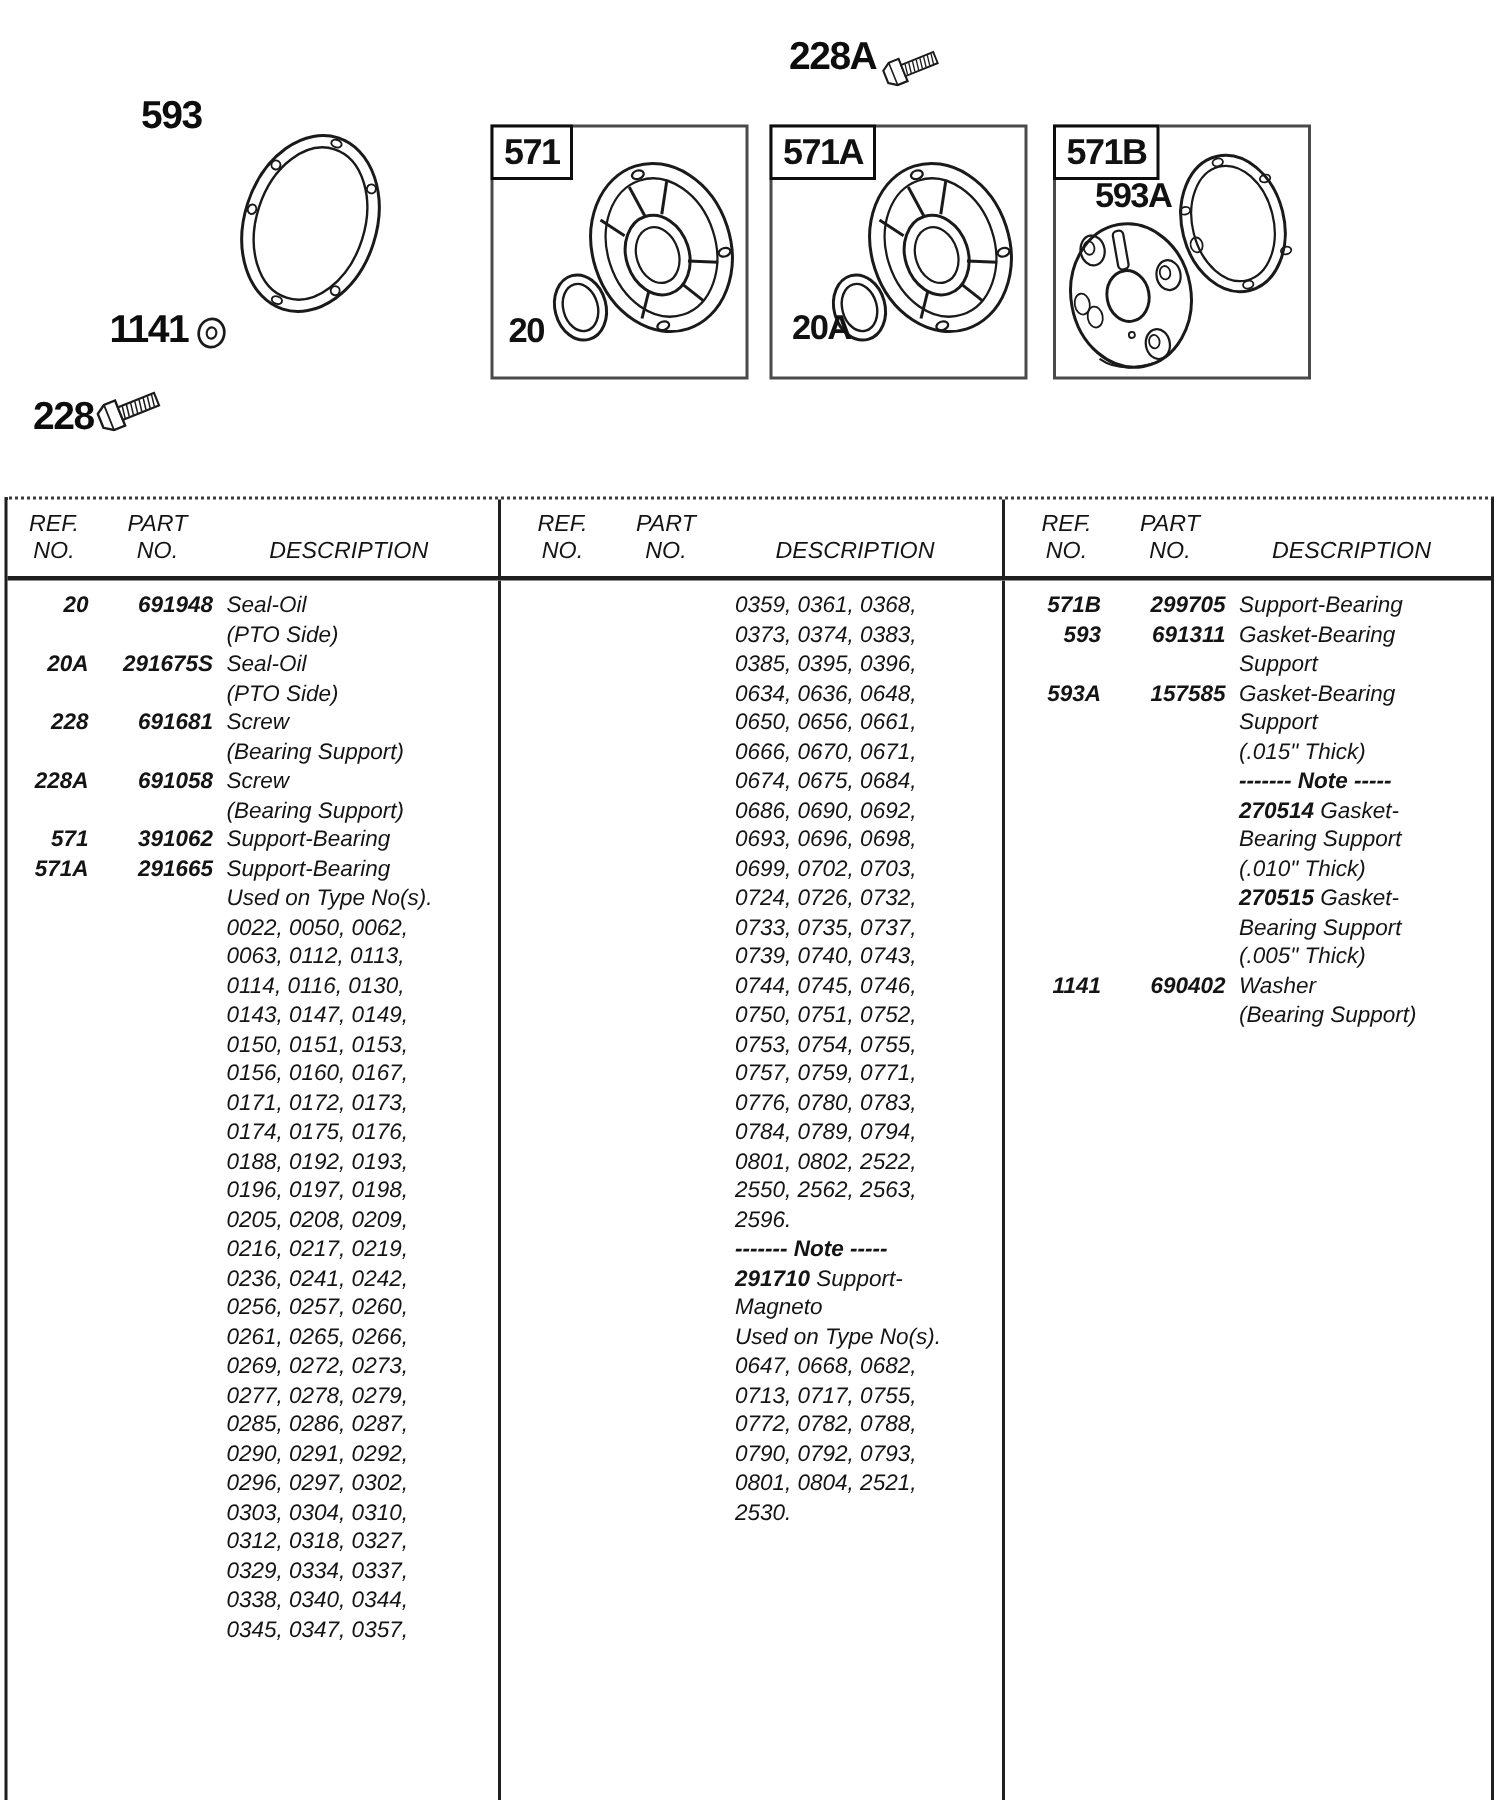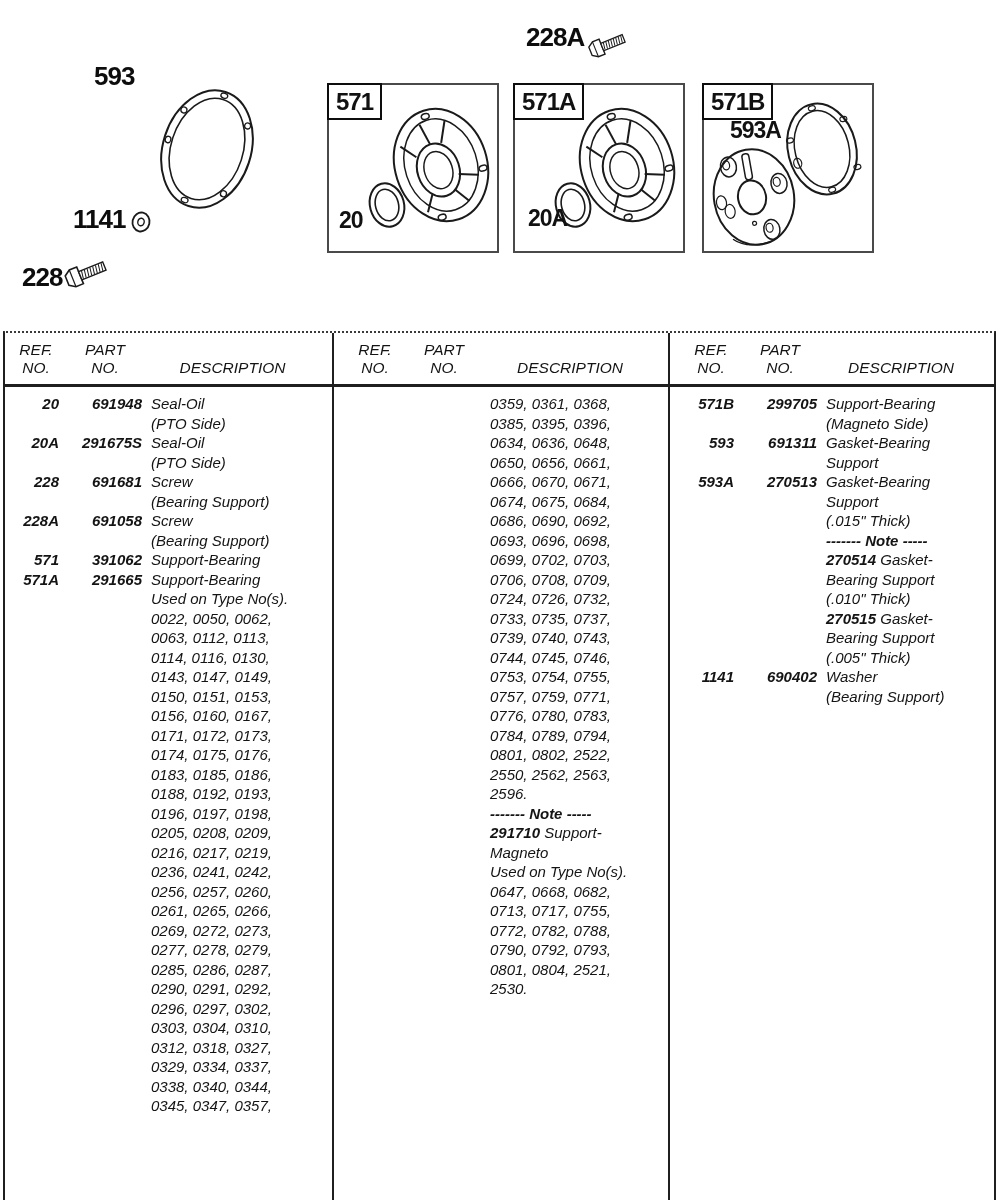--- a/index.html
+++ b/index.html
@@ -318,25 +318,20 @@
             <span class="c-desc">0171, 0172, 0173,</span>
           </div>
           <div class="trow">
             <span class="c-ref"></span>
             <span class="c-part"></span>
             <span class="c-desc">0174, 0175, 0176,</span>
           </div>
           <div class="trow">
             <span class="c-ref"></span>
             <span class="c-part"></span>
-            <span class="c-desc">0183, 0185, 0186,</span>
-          </div>
-          <div class="trow">
-            <span class="c-ref"></span>
-            <span class="c-part"></span>
             <span class="c-desc">0188, 0192, 0193,</span>
           </div>
           <div class="trow">
             <span class="c-ref"></span>
             <span class="c-part"></span>
             <span class="c-desc">0196, 0197, 0198,</span>
           </div>
           <div class="trow">
             <span class="c-ref"></span>
             <span class="c-part"></span>
@@ -415,20 +410,25 @@
         </div>
       <div class="w2 pad2 div-l col-body">
           <div class="trow">
             <span class="c-ref"></span>
             <span class="c-part"></span>
             <span class="c-desc">0359, 0361, 0368,</span>
           </div>
           <div class="trow">
             <span class="c-ref"></span>
             <span class="c-part"></span>
+            <span class="c-desc">0373, 0374, 0383,</span>
+          </div>
+          <div class="trow">
+            <span class="c-ref"></span>
+            <span class="c-part"></span>
             <span class="c-desc">0385, 0395, 0396,</span>
           </div>
           <div class="trow">
             <span class="c-ref"></span>
             <span class="c-part"></span>
             <span class="c-desc">0634, 0636, 0648,</span>
           </div>
           <div class="trow">
             <span class="c-ref"></span>
             <span class="c-part"></span>
@@ -455,41 +455,41 @@
             <span class="c-desc">0693, 0696, 0698,</span>
           </div>
           <div class="trow">
             <span class="c-ref"></span>
             <span class="c-part"></span>
             <span class="c-desc">0699, 0702, 0703,</span>
           </div>
           <div class="trow">
             <span class="c-ref"></span>
             <span class="c-part"></span>
-            <span class="c-desc">0706, 0708, 0709,</span>
-          </div>
-          <div class="trow">
-            <span class="c-ref"></span>
-            <span class="c-part"></span>
             <span class="c-desc">0724, 0726, 0732,</span>
           </div>
           <div class="trow">
             <span class="c-ref"></span>
             <span class="c-part"></span>
             <span class="c-desc">0733, 0735, 0737,</span>
           </div>
           <div class="trow">
             <span class="c-ref"></span>
             <span class="c-part"></span>
             <span class="c-desc">0739, 0740, 0743,</span>
           </div>
           <div class="trow">
             <span class="c-ref"></span>
             <span class="c-part"></span>
             <span class="c-desc">0744, 0745, 0746,</span>
+          </div>
+          <div class="trow">
+            <span class="c-ref"></span>
+            <span class="c-part"></span>
+            <span class="c-desc">0750, 0751, 0752,</span>
           </div>
           <div class="trow">
             <span class="c-ref"></span>
             <span class="c-part"></span>
             <span class="c-desc">0753, 0754, 0755,</span>
           </div>
           <div class="trow">
             <span class="c-ref"></span>
             <span class="c-part"></span>
             <span class="c-desc">0757, 0759, 0771,</span>
@@ -570,37 +570,32 @@
             <span class="c-desc">2530.</span>
           </div>
         </div>
       <div class="w3 pad2 div-l col-body">
           <div class="trow">
             <span class="c-ref">571B</span>
             <span class="c-part">299705</span>
             <span class="c-desc">Support-Bearing</span>
           </div>
           <div class="trow">
-            <span class="c-ref"></span>
-            <span class="c-part"></span>
-            <span class="c-desc">(Magneto Side)</span>
-          </div>
-          <div class="trow">
             <span class="c-ref">593</span>
             <span class="c-part">691311</span>
             <span class="c-desc">Gasket-Bearing</span>
           </div>
           <div class="trow">
             <span class="c-ref"></span>
             <span class="c-part"></span>
             <span class="c-desc">Support</span>
           </div>
           <div class="trow">
             <span class="c-ref">593A</span>
-            <span class="c-part">270513</span>
+            <span class="c-part">157585</span>
             <span class="c-desc">Gasket-Bearing</span>
           </div>
           <div class="trow">
             <span class="c-ref"></span>
             <span class="c-part"></span>
             <span class="c-desc">Support</span>
           </div>
           <div class="trow">
             <span class="c-ref"></span>
             <span class="c-part"></span>

